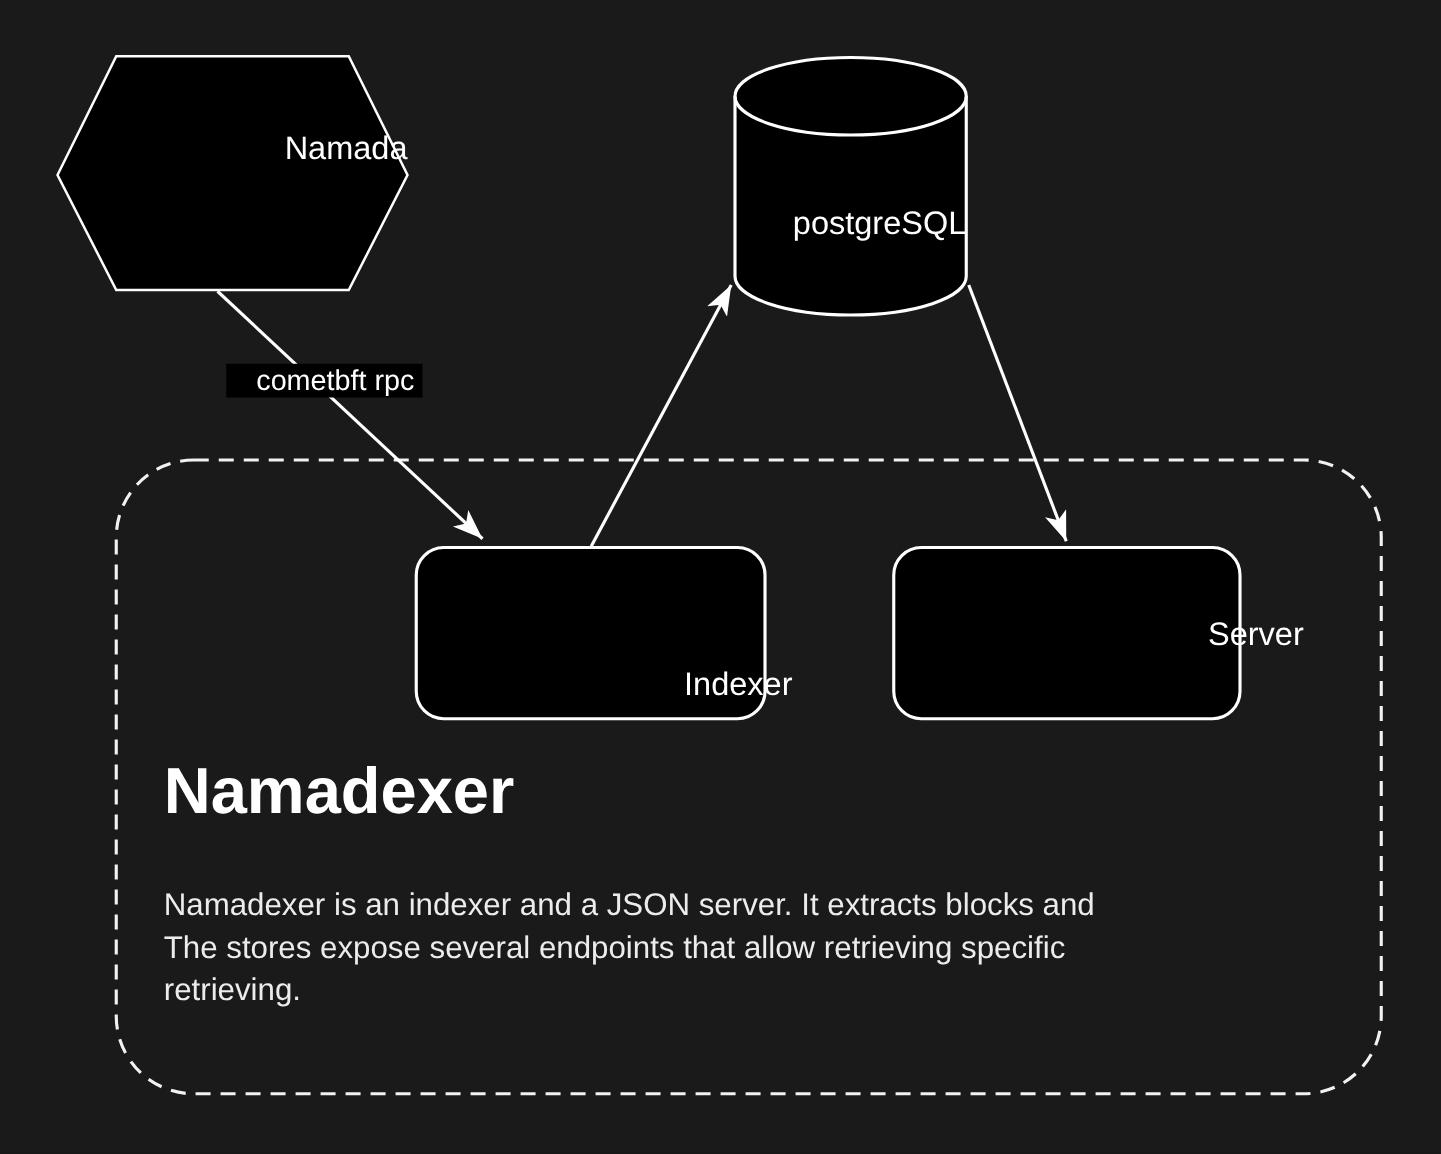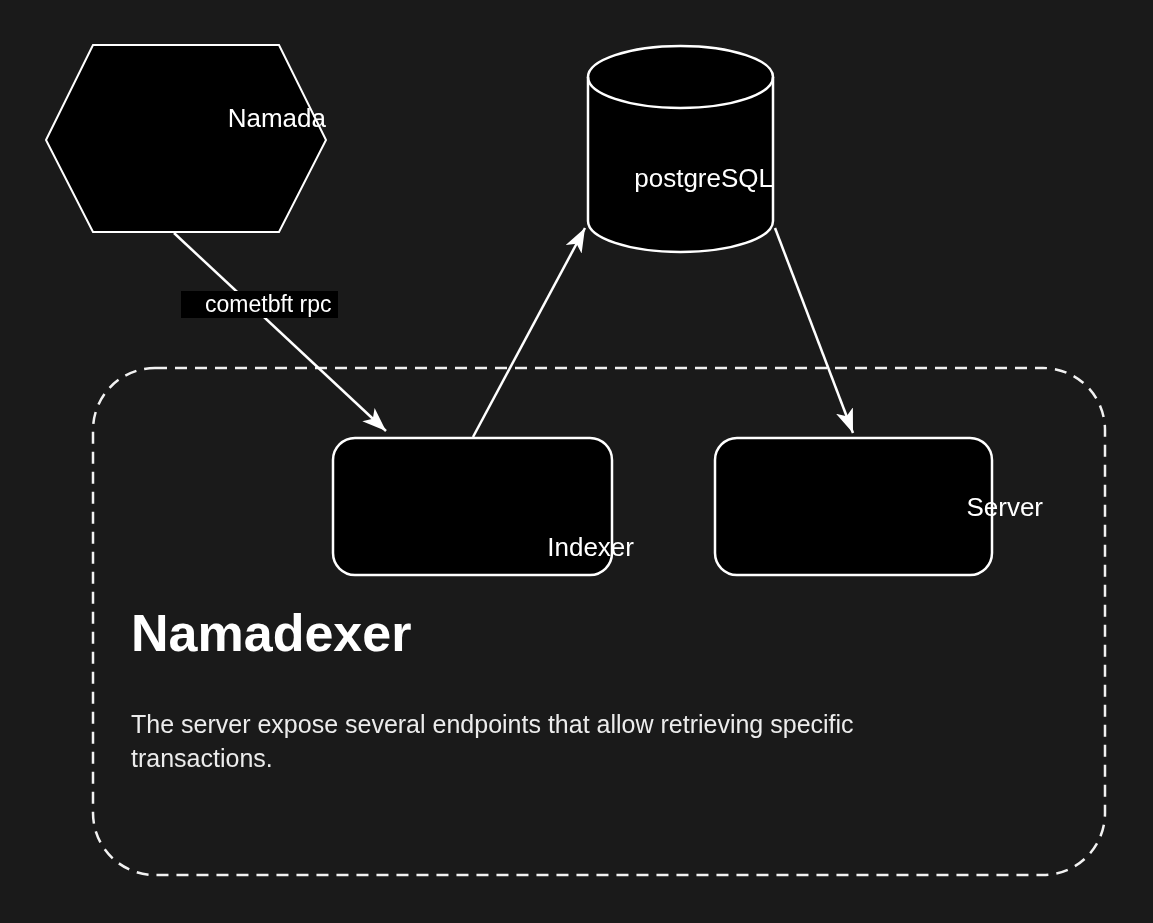--- a/index.html
+++ b/index.html
@@ -99,17 +99,18 @@
 
   <div class="label node-label" style="left:333px; top:492px; width:301px; line-height:30px;margin-top:40px;">Indexer</div>
 
   <div class="label node-label" style="left:715px; top:492px; width:328px; line-height:30px;">Server</div>
 
   <div class="edge-label" style="left:181px; top:291px;padding-left:24px;">cometbft rpc</div>
 
   <div class="group-title">Namadexer</div>
 
   <div class="group-desc">
-    <div>The server expose several endpoints that allow retrieving specific</div>
-    <div>transactions.</div>
+    <div>Namadexer is an indexer and a JSON server. It extracts blocks and</div>
+    <div>The stores expose several endpoints that allow retrieving specific</div>
+    <div>retrieving.</div>
   </div>
 
 </div>
 
 </body></html>

